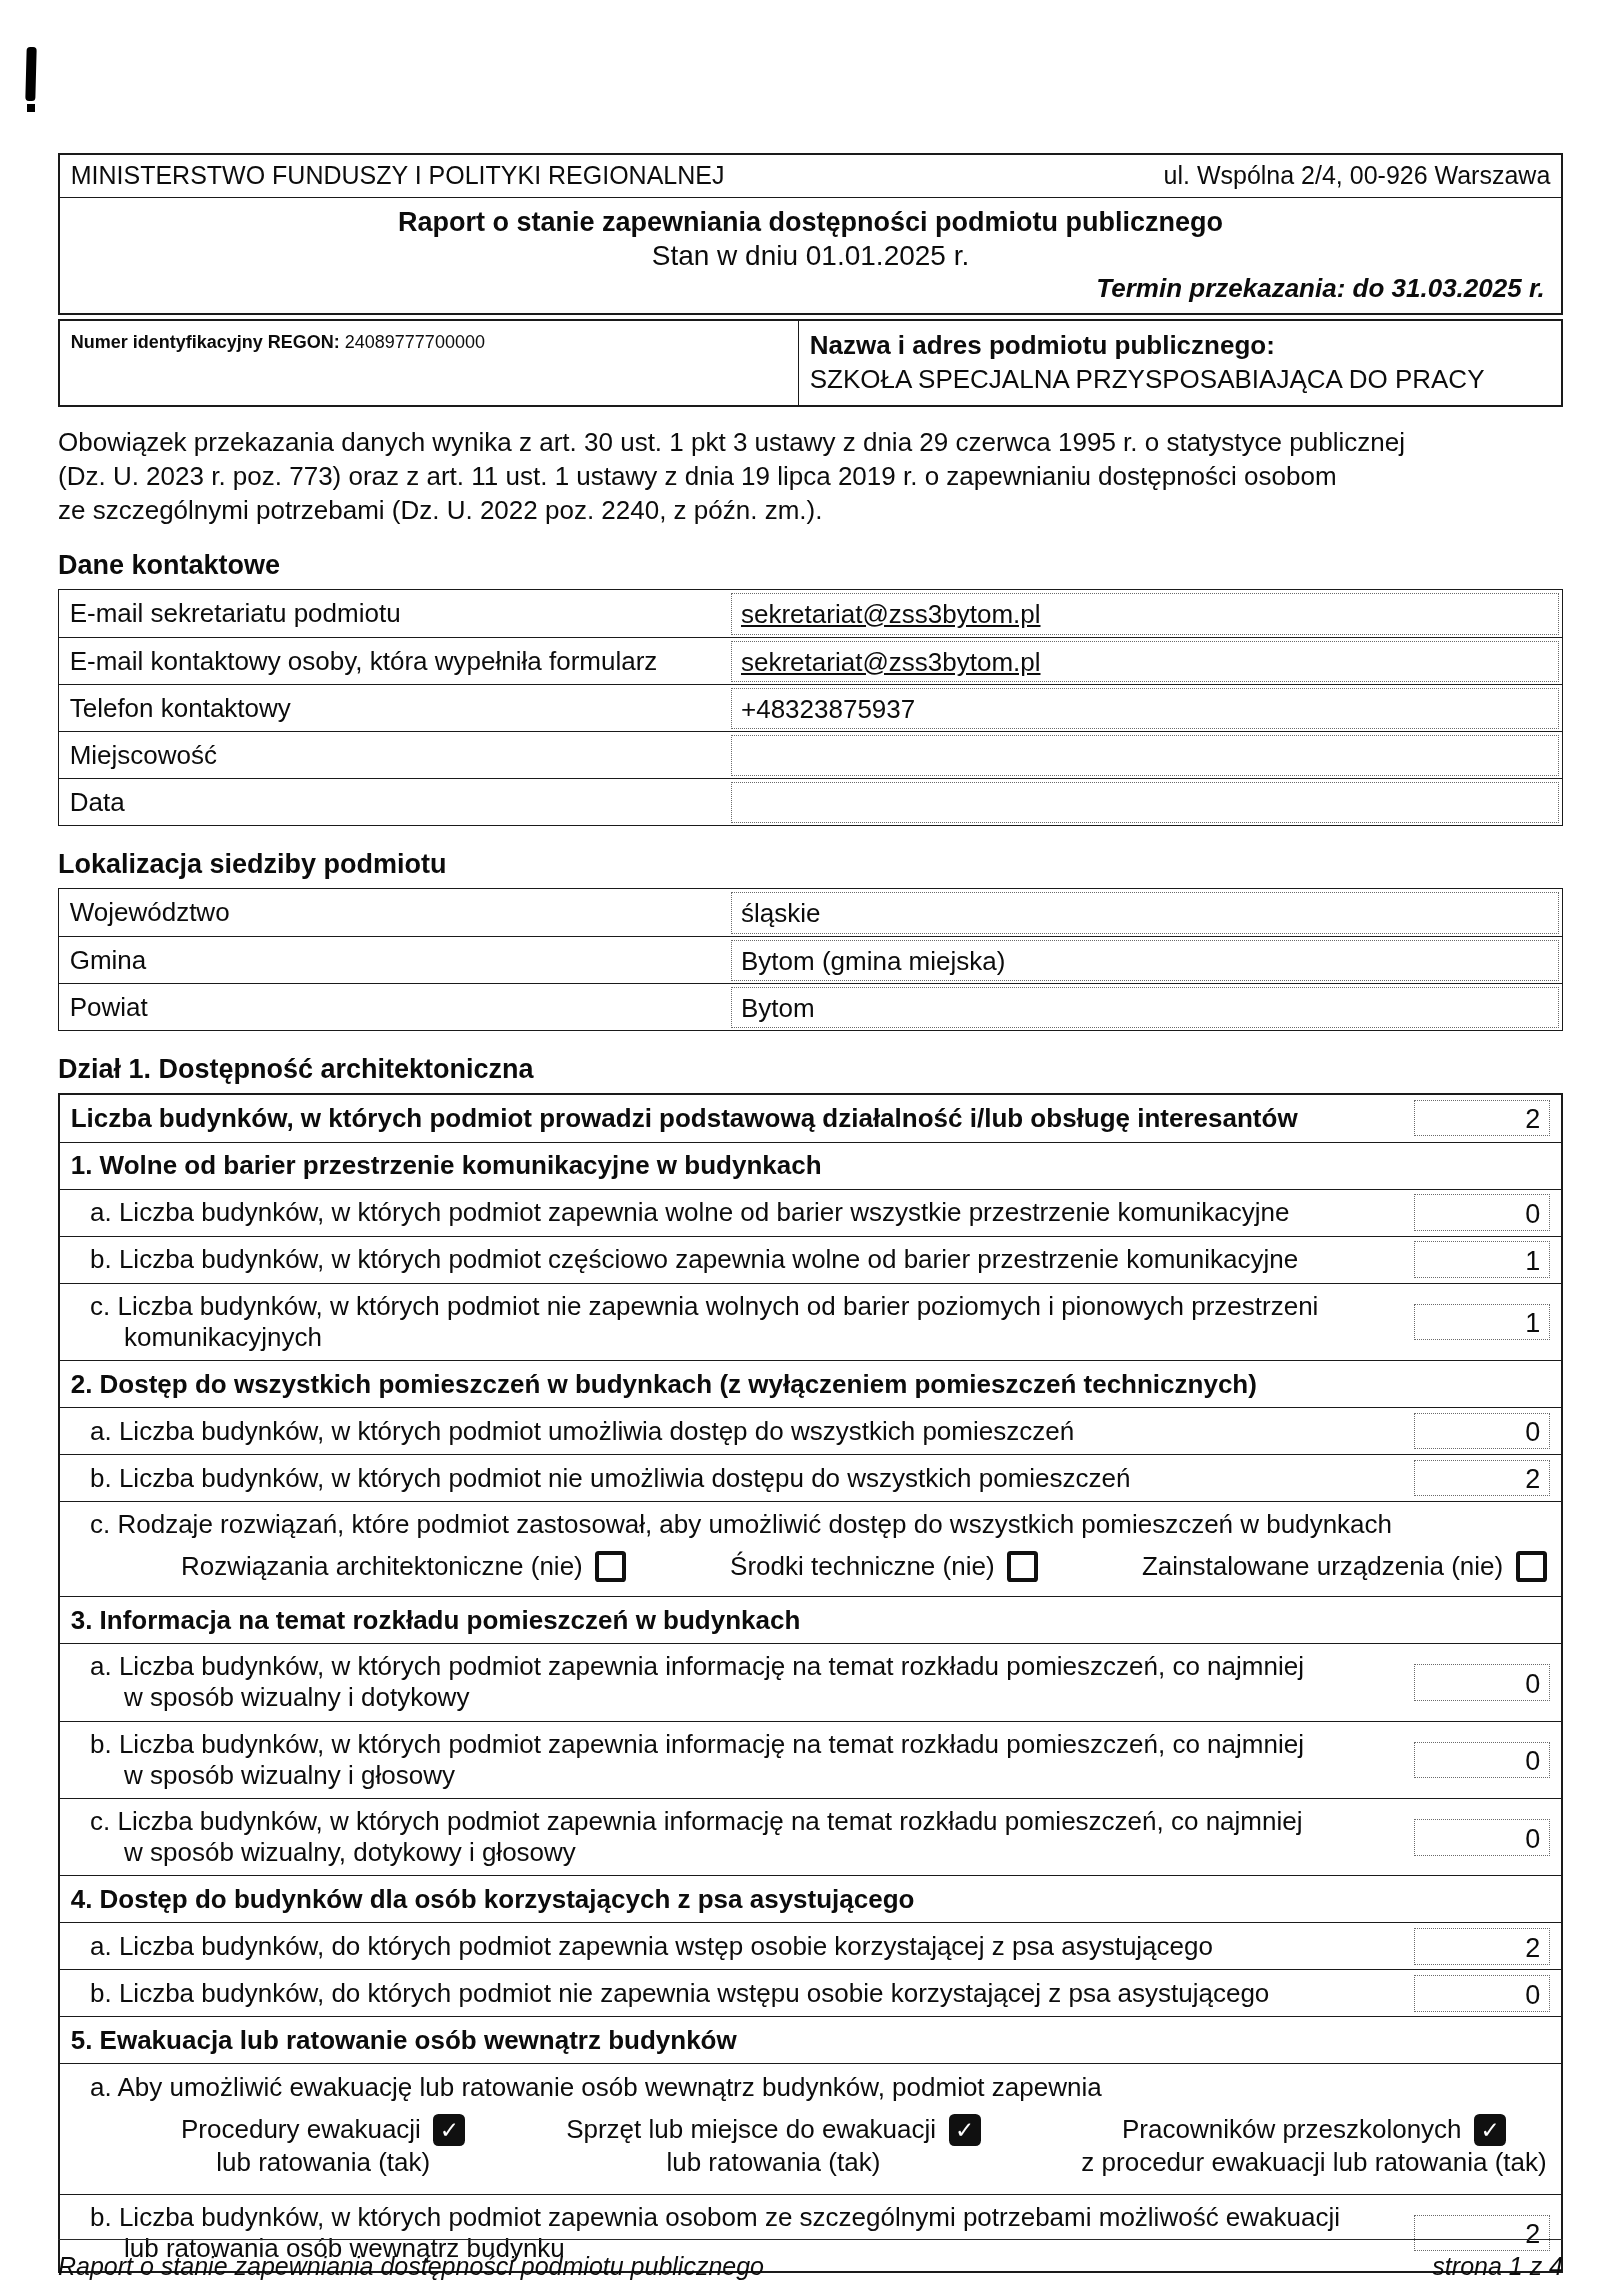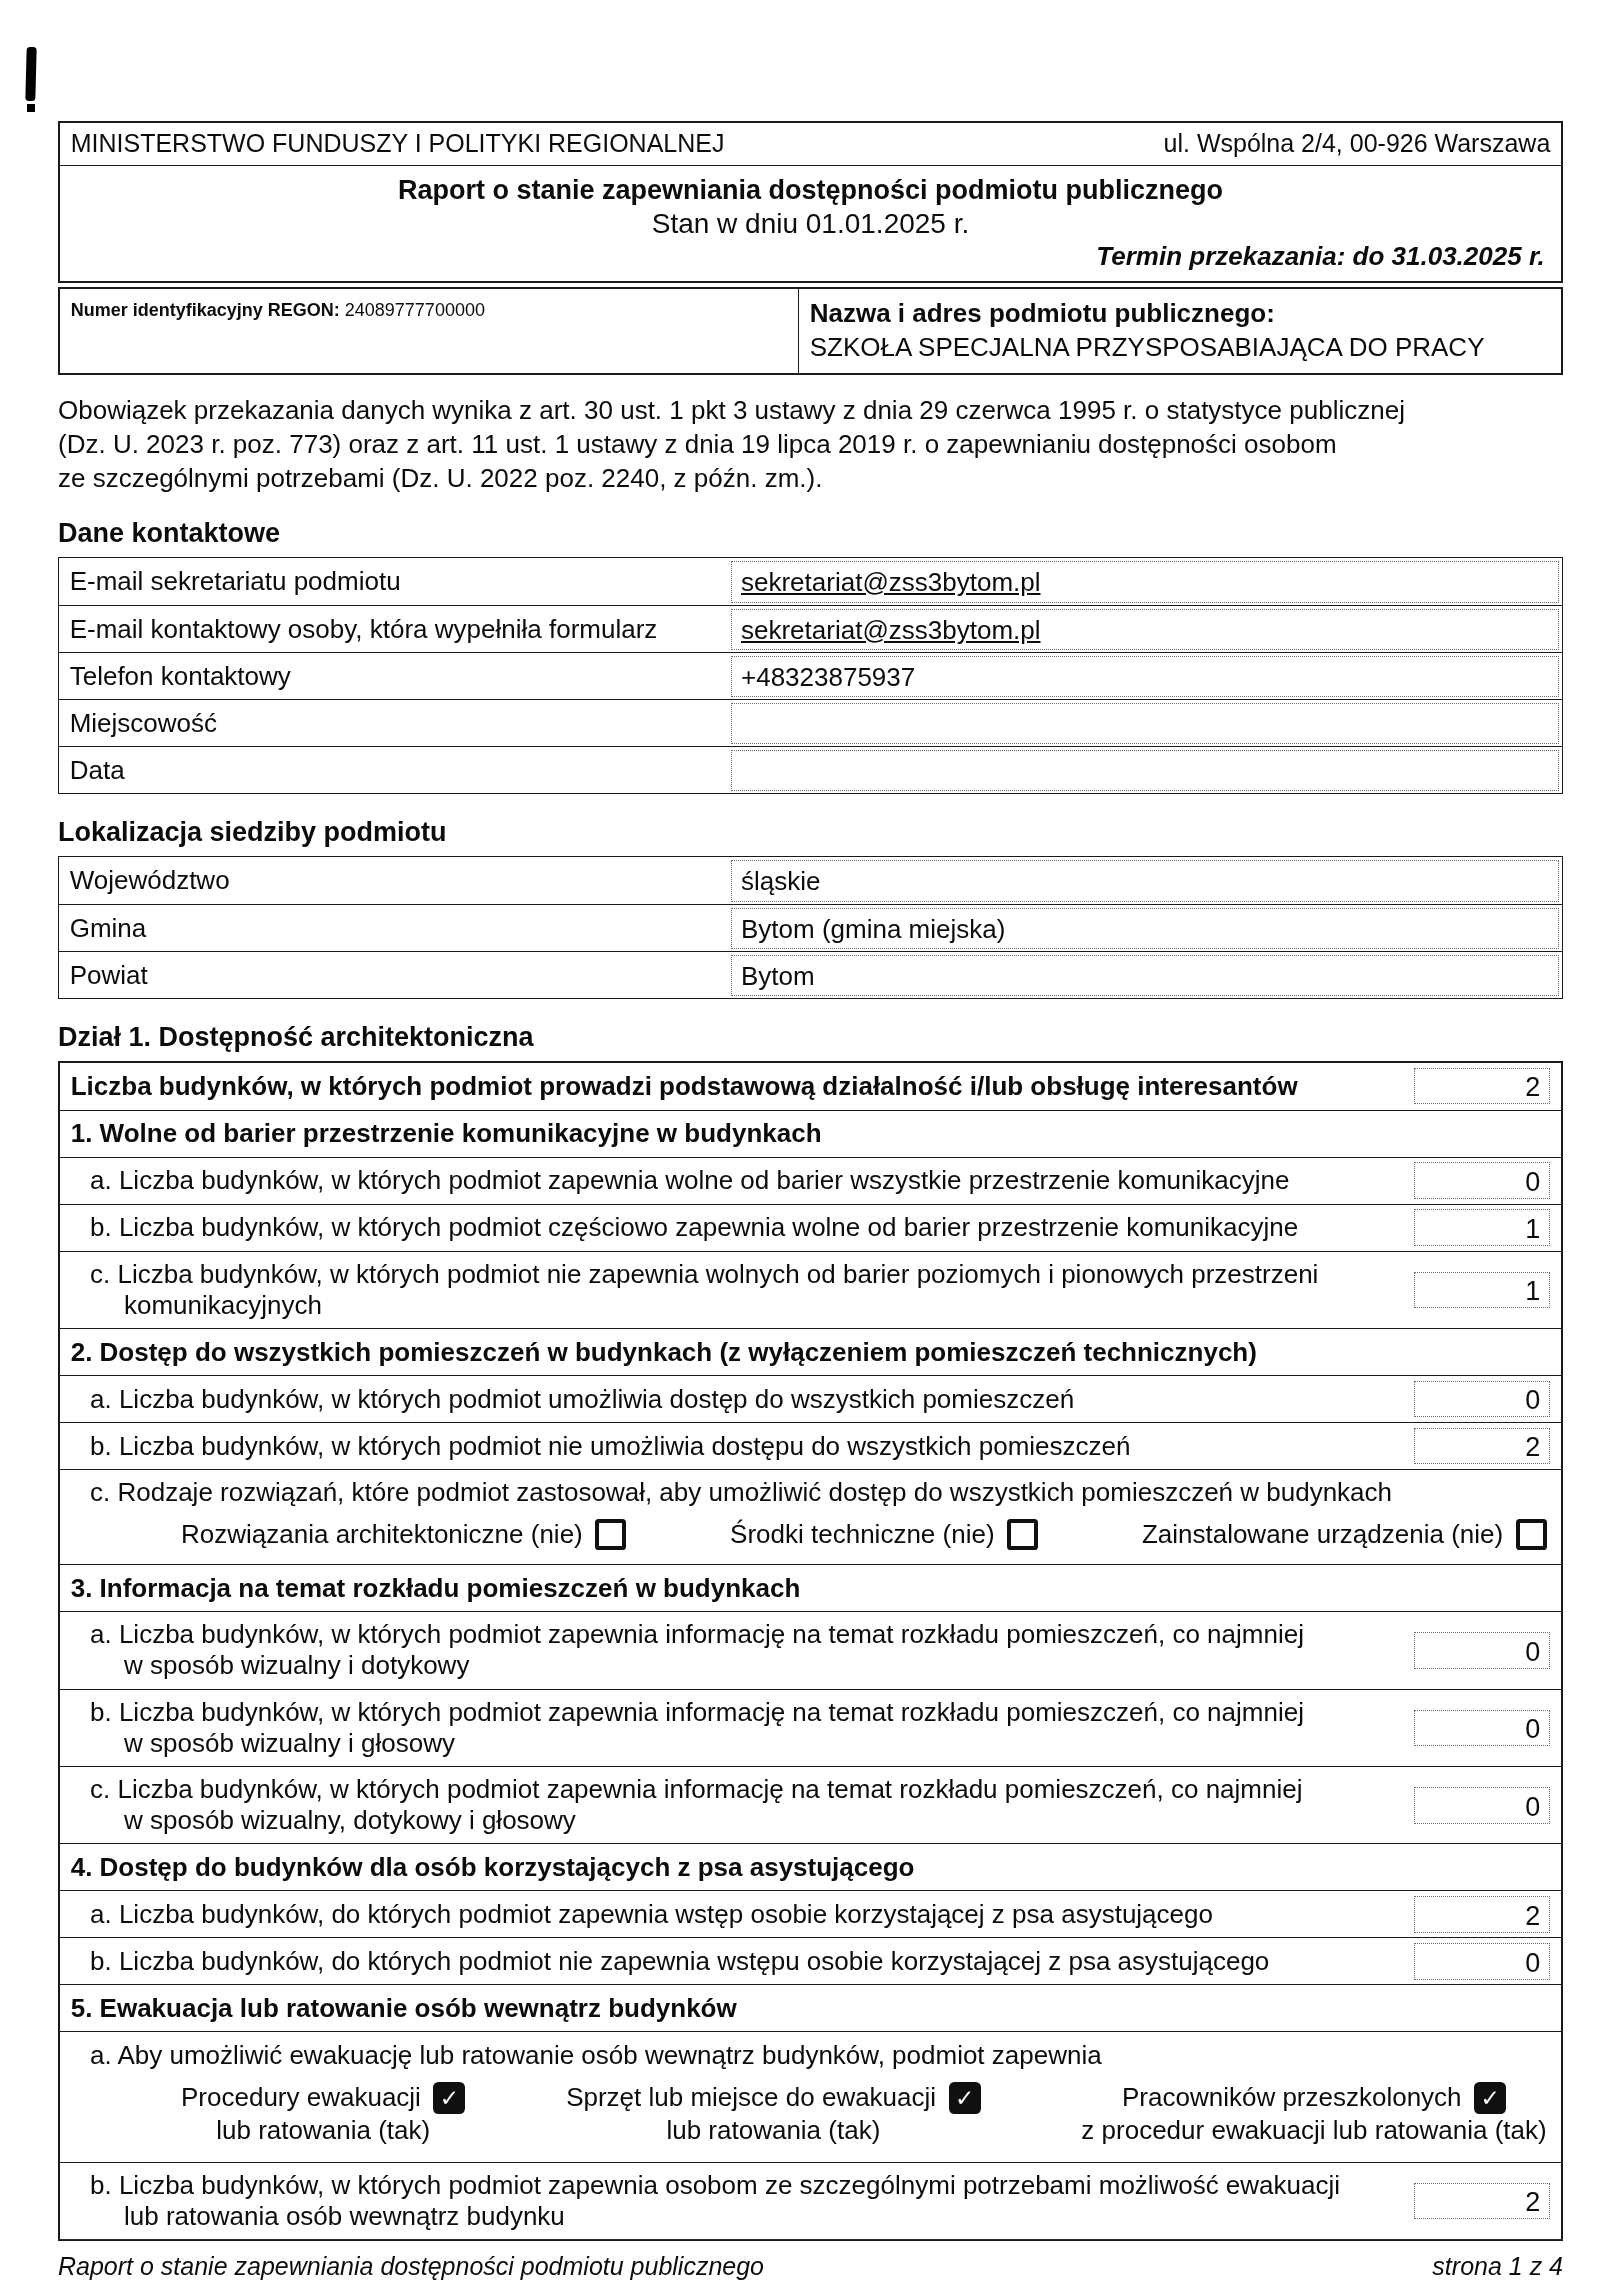--- a/index.html
+++ b/index.html
@@ -6,21 +6,21 @@
   .page {
     position:relative; width:1623px; height:2293px; background:#ffffff;
     font-family:"Liberation Sans","DejaVu Sans",sans-serif; color:#0c0c0c;
     overflow:hidden; margin:0 auto;
   }
   .scan-mark { position:absolute; left:26px; top:47px; width:9.9px; height:54px; background:#000; border-radius:3.6px; transform:rotate(1.5deg); }
   .scan-mark-dot { position:absolute; left:27px; top:104px; width:8px; height:8px; background:#000; }
   .content { position:absolute; left:58px; top:121px; width:1505px; }
 
   
-  .hdr-table { border:2.7px solid #1a1a1a; }
+  .hdr-table { border:2.7px solid #1a1a1a;margin-top:32px; }
   .hdr-top { display:flex; justify-content:space-between; align-items:center; border-bottom:1.8px solid #1a1a1a; padding:6.3px 10.7px; font-size:25px; }
   .hdr-title-block { padding:7.2px 9px 9px; }
   .doc-title { text-align:center; font-weight:700; font-size:27px; line-height:34px; }
   .doc-asof  { text-align:center; font-size:28px; line-height:33px; }
   .doc-deadline { text-align:right; font-weight:700; font-style:italic; font-size:26px; line-height:32px; padding-right:7.2px; }
 
   
   .regon-table { display:flex; margin-top:4.5px; border:2.7px solid #1a1a1a; }
   .regon-cell { width:739px; border-right:1.8px solid #1a1a1a; padding:10.7px 10.7px 0 10.7px; font-size:18px; box-sizing:border-box; }
   .entity-cell { flex:1; padding:7.2px 10.7px 9px; font-size:26px; line-height:34px; }

